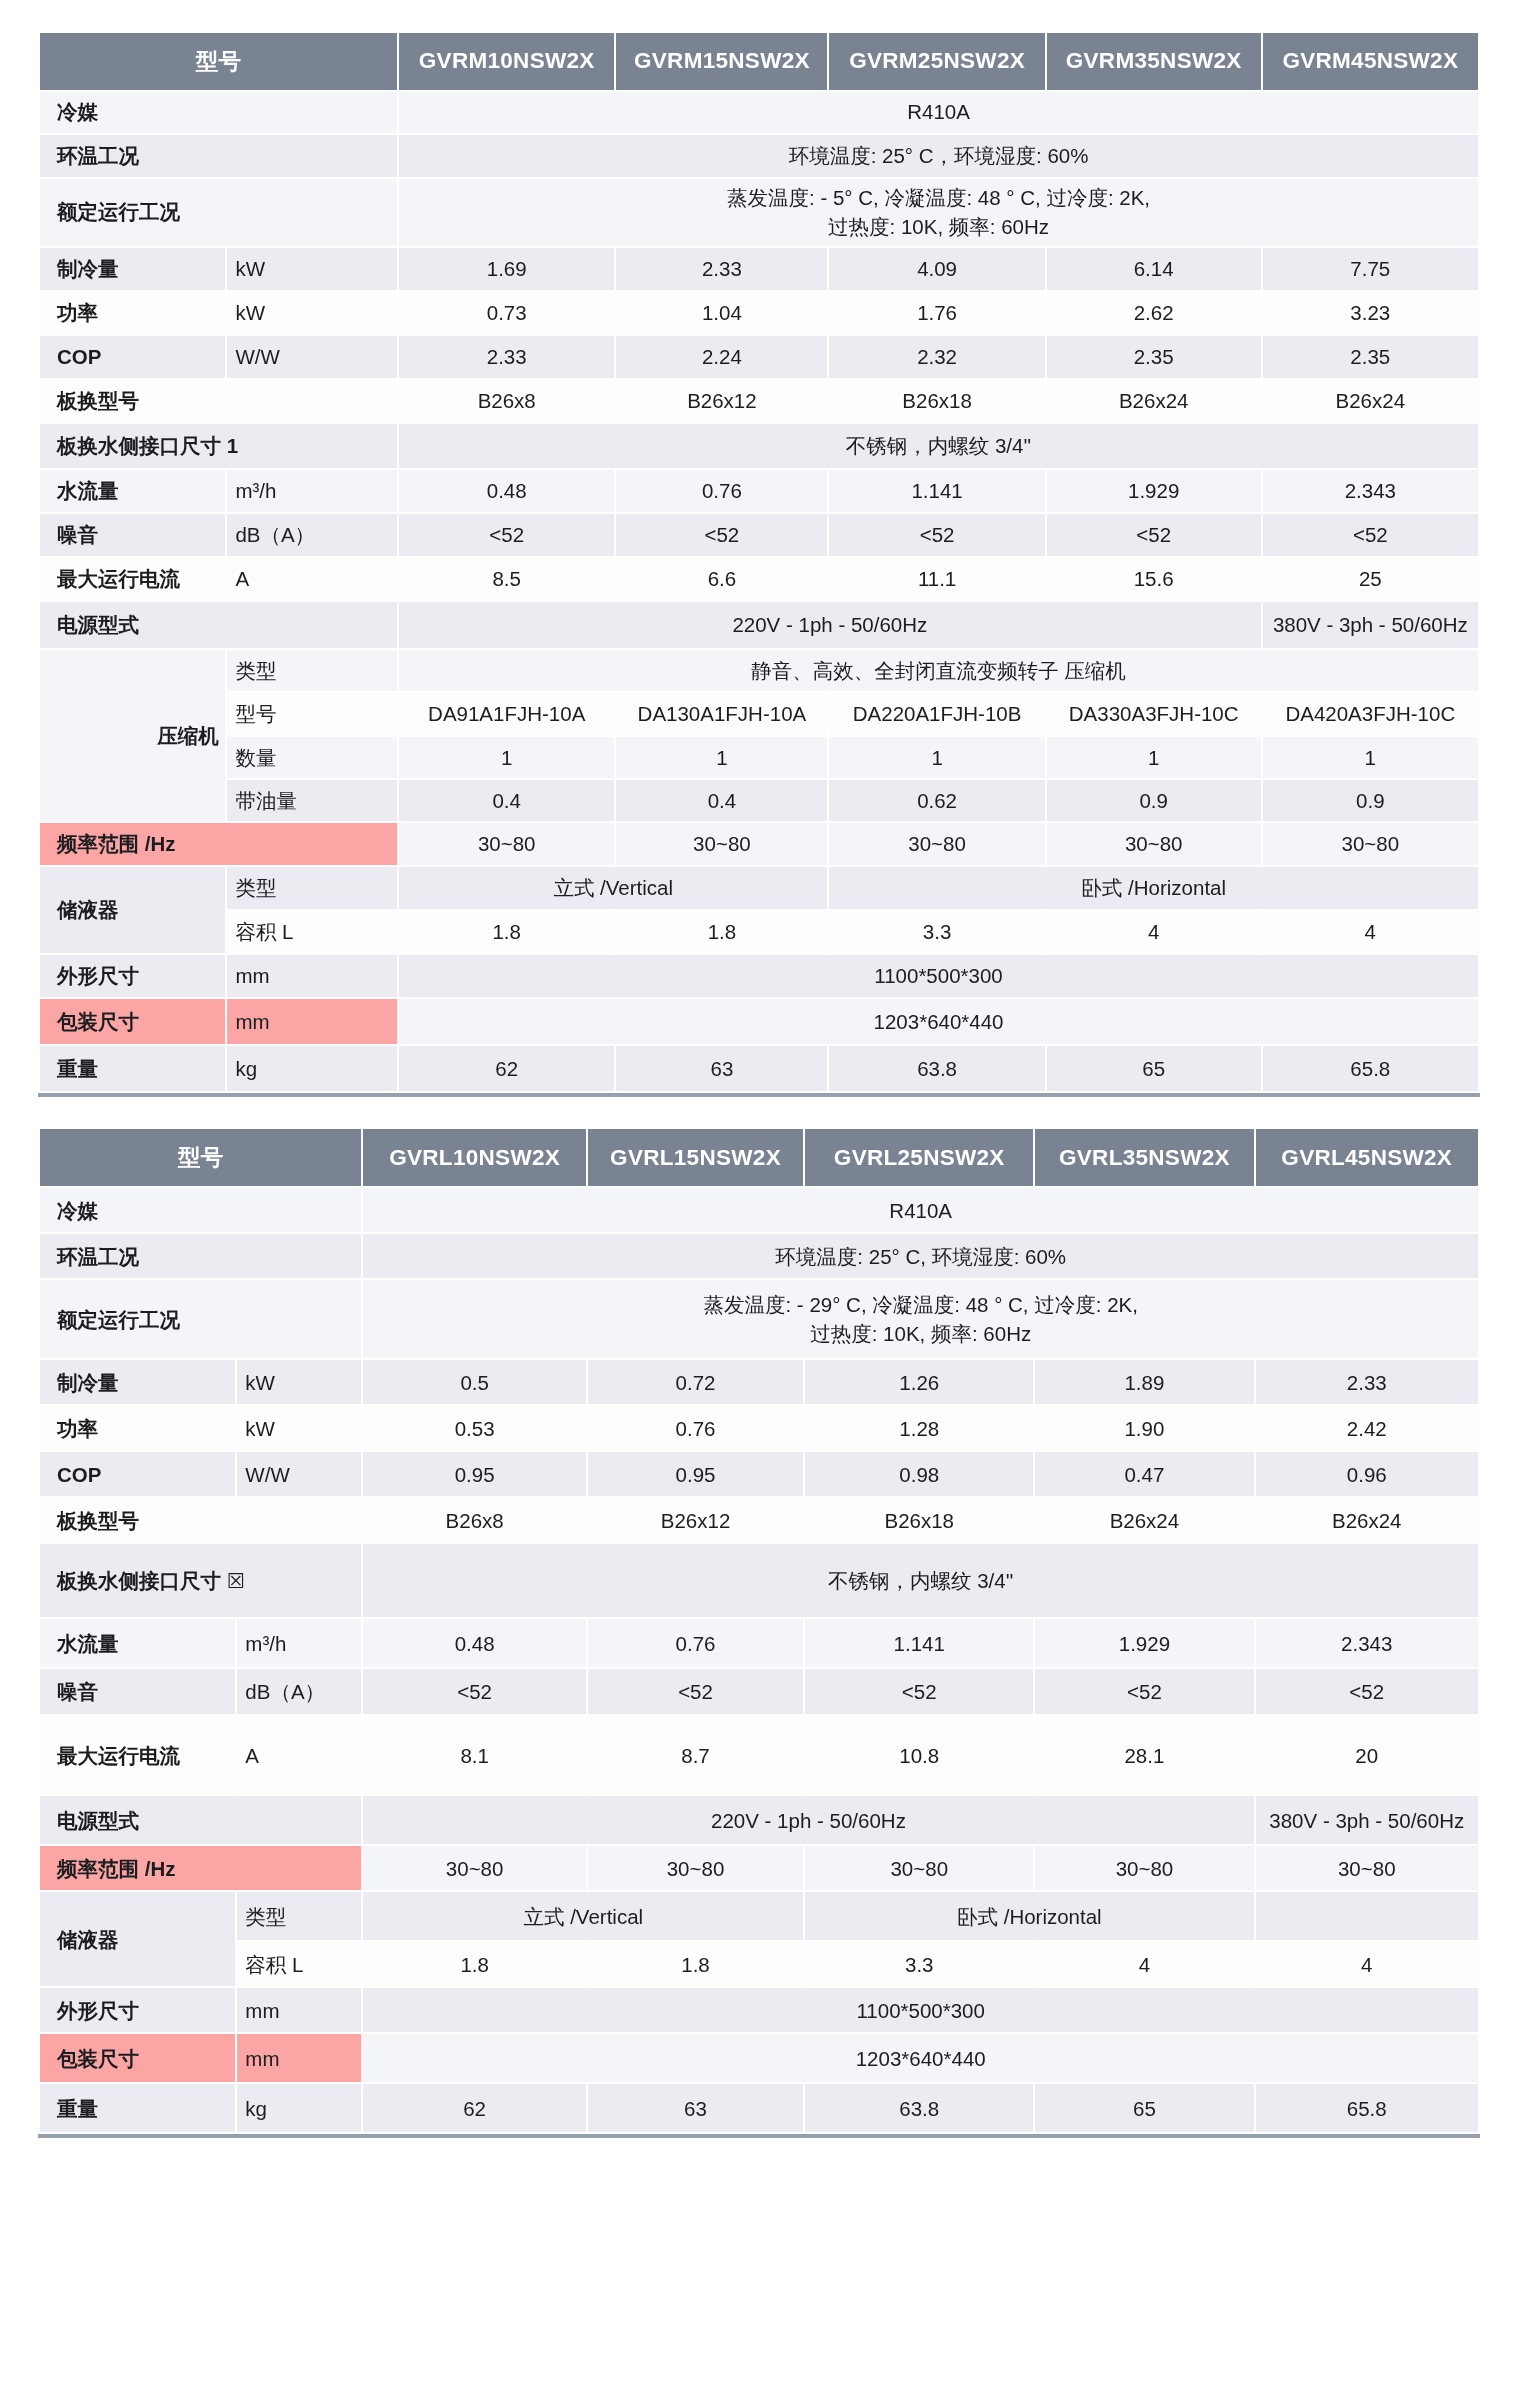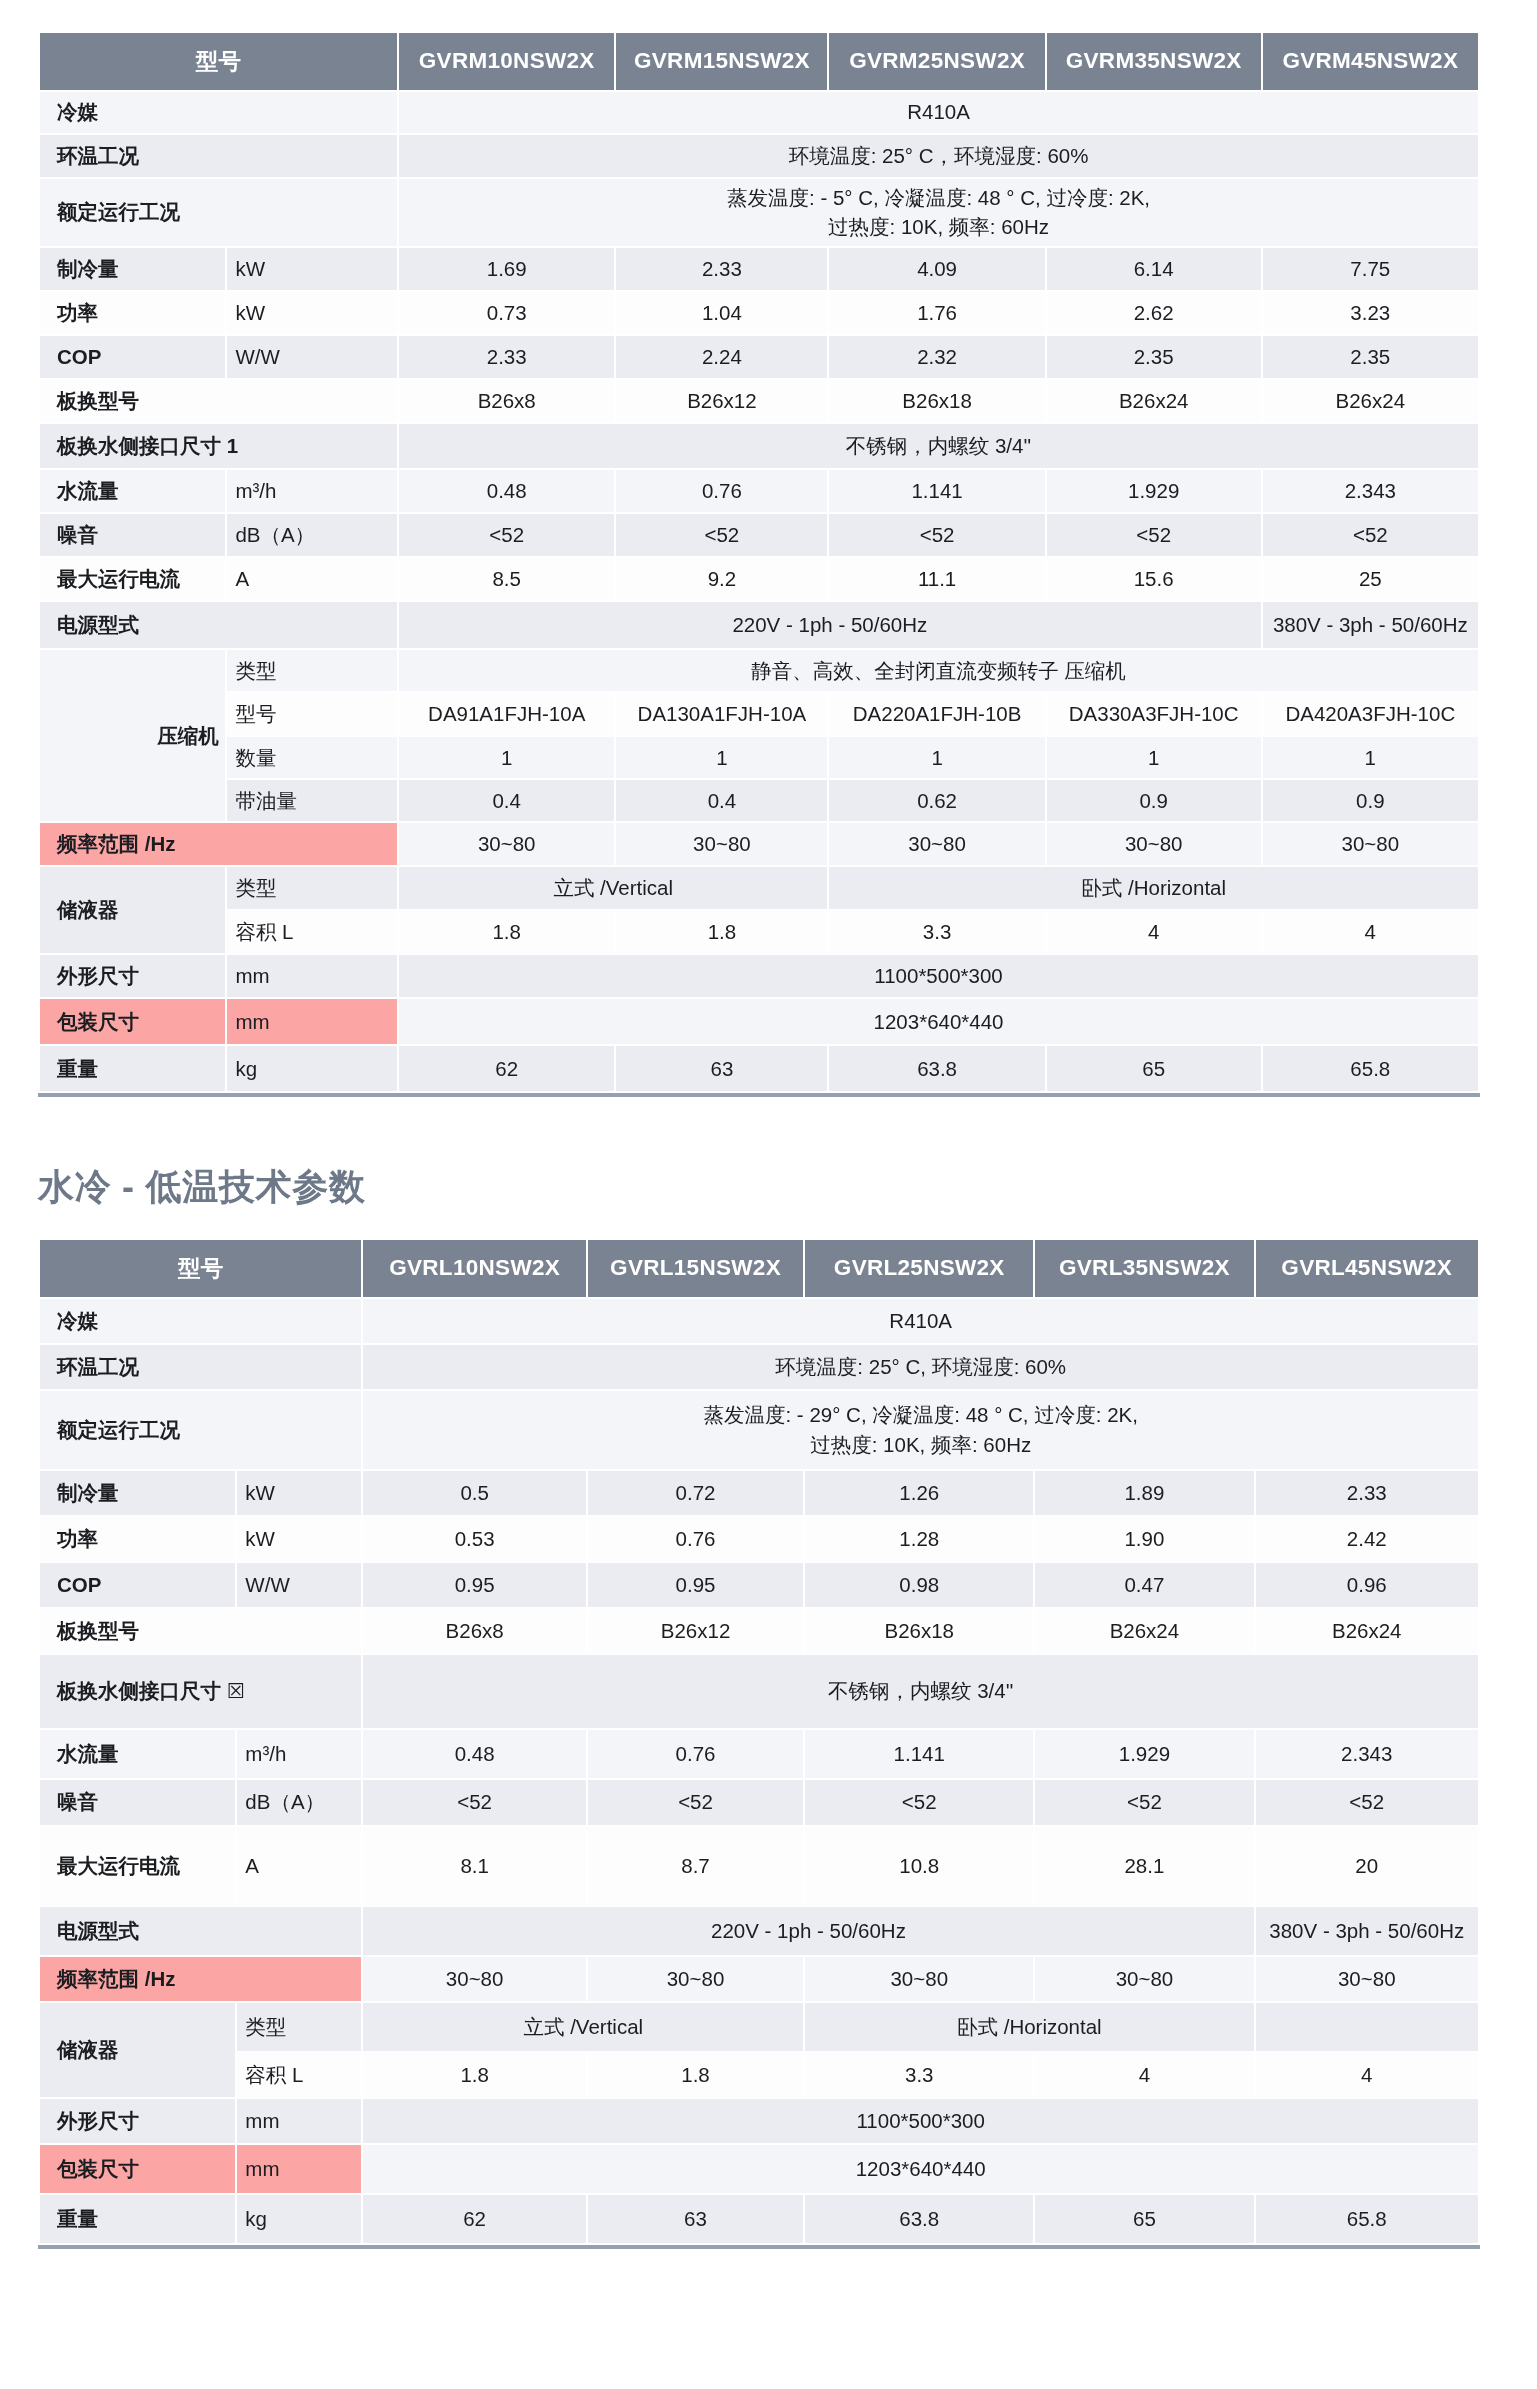--- a/index.html
+++ b/index.html
@@ -129,21 +129,21 @@
             <td class="c-val">&lt;52</td>
             <td class="c-val">&lt;52</td>
             <td class="c-val">&lt;52</td>
             <td class="c-val">&lt;52</td>
             <td class="c-val">&lt;52</td>
           </tr>
           <tr class="bg-W" style="height: 42px;">
             <td class="c-label">最大运行电流</td>
             <td class="c-unit">A</td>
             <td class="c-val">8.5</td>
-            <td class="c-val">9.2</td>
+            <td class="c-val">6.6</td>
             <td class="c-val">11.1</td>
             <td class="c-val">15.6</td>
             <td class="c-val">25</td>
           </tr>
           <tr class="bg-D" style="height: 46px;">
             <td colspan="2" class="c-label">电源型式</td>
             <td colspan="4" class="c-center">220V - 1ph - 50/60Hz</td>
             <td class="c-center">380V - 3ph - 50/60Hz</td>
           </tr>
           <tr class="bg-L" style="height: 41px;">
@@ -212,21 +212,20 @@
             <td class="c-unit">kg</td>
             <td class="c-val">62</td>
             <td class="c-val">63</td>
             <td class="c-val">63.8</td>
             <td class="c-val">65</td>
             <td class="c-val">65.8</td>
           </tr>
         </tbody>
       </table>
     </div>
-    <h2 class="tbl-title">水冷 - 低温技术参数</h2>
     <div class="tbl-wrap">
       <table class="spec">
         <colgroup>
           <col style="width: 13.7%;">
           <col style="width: 8.7%;">
           <col style="width: 15.6%;">
           <col style="width: 15.1%;">
           <col style="width: 16%;">
           <col style="width: 15.3%;">
           <col style="width: 15.6%;">

